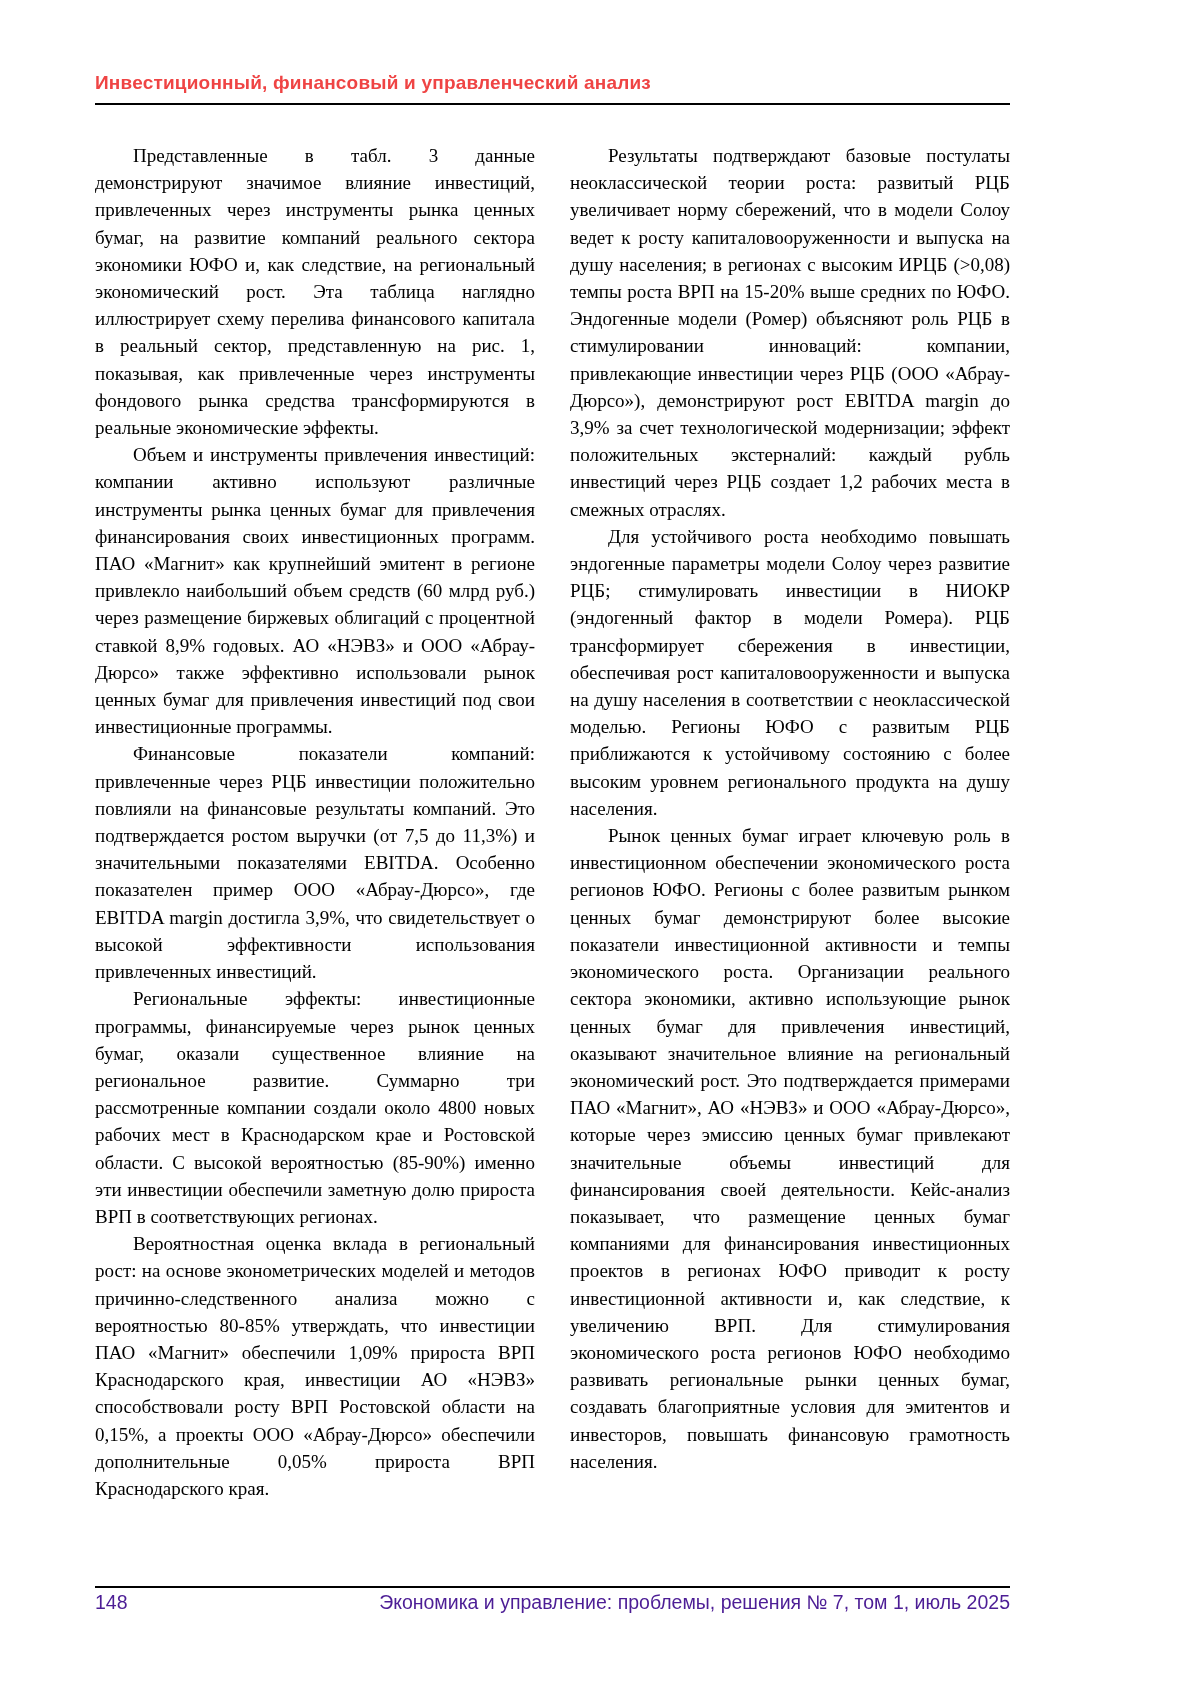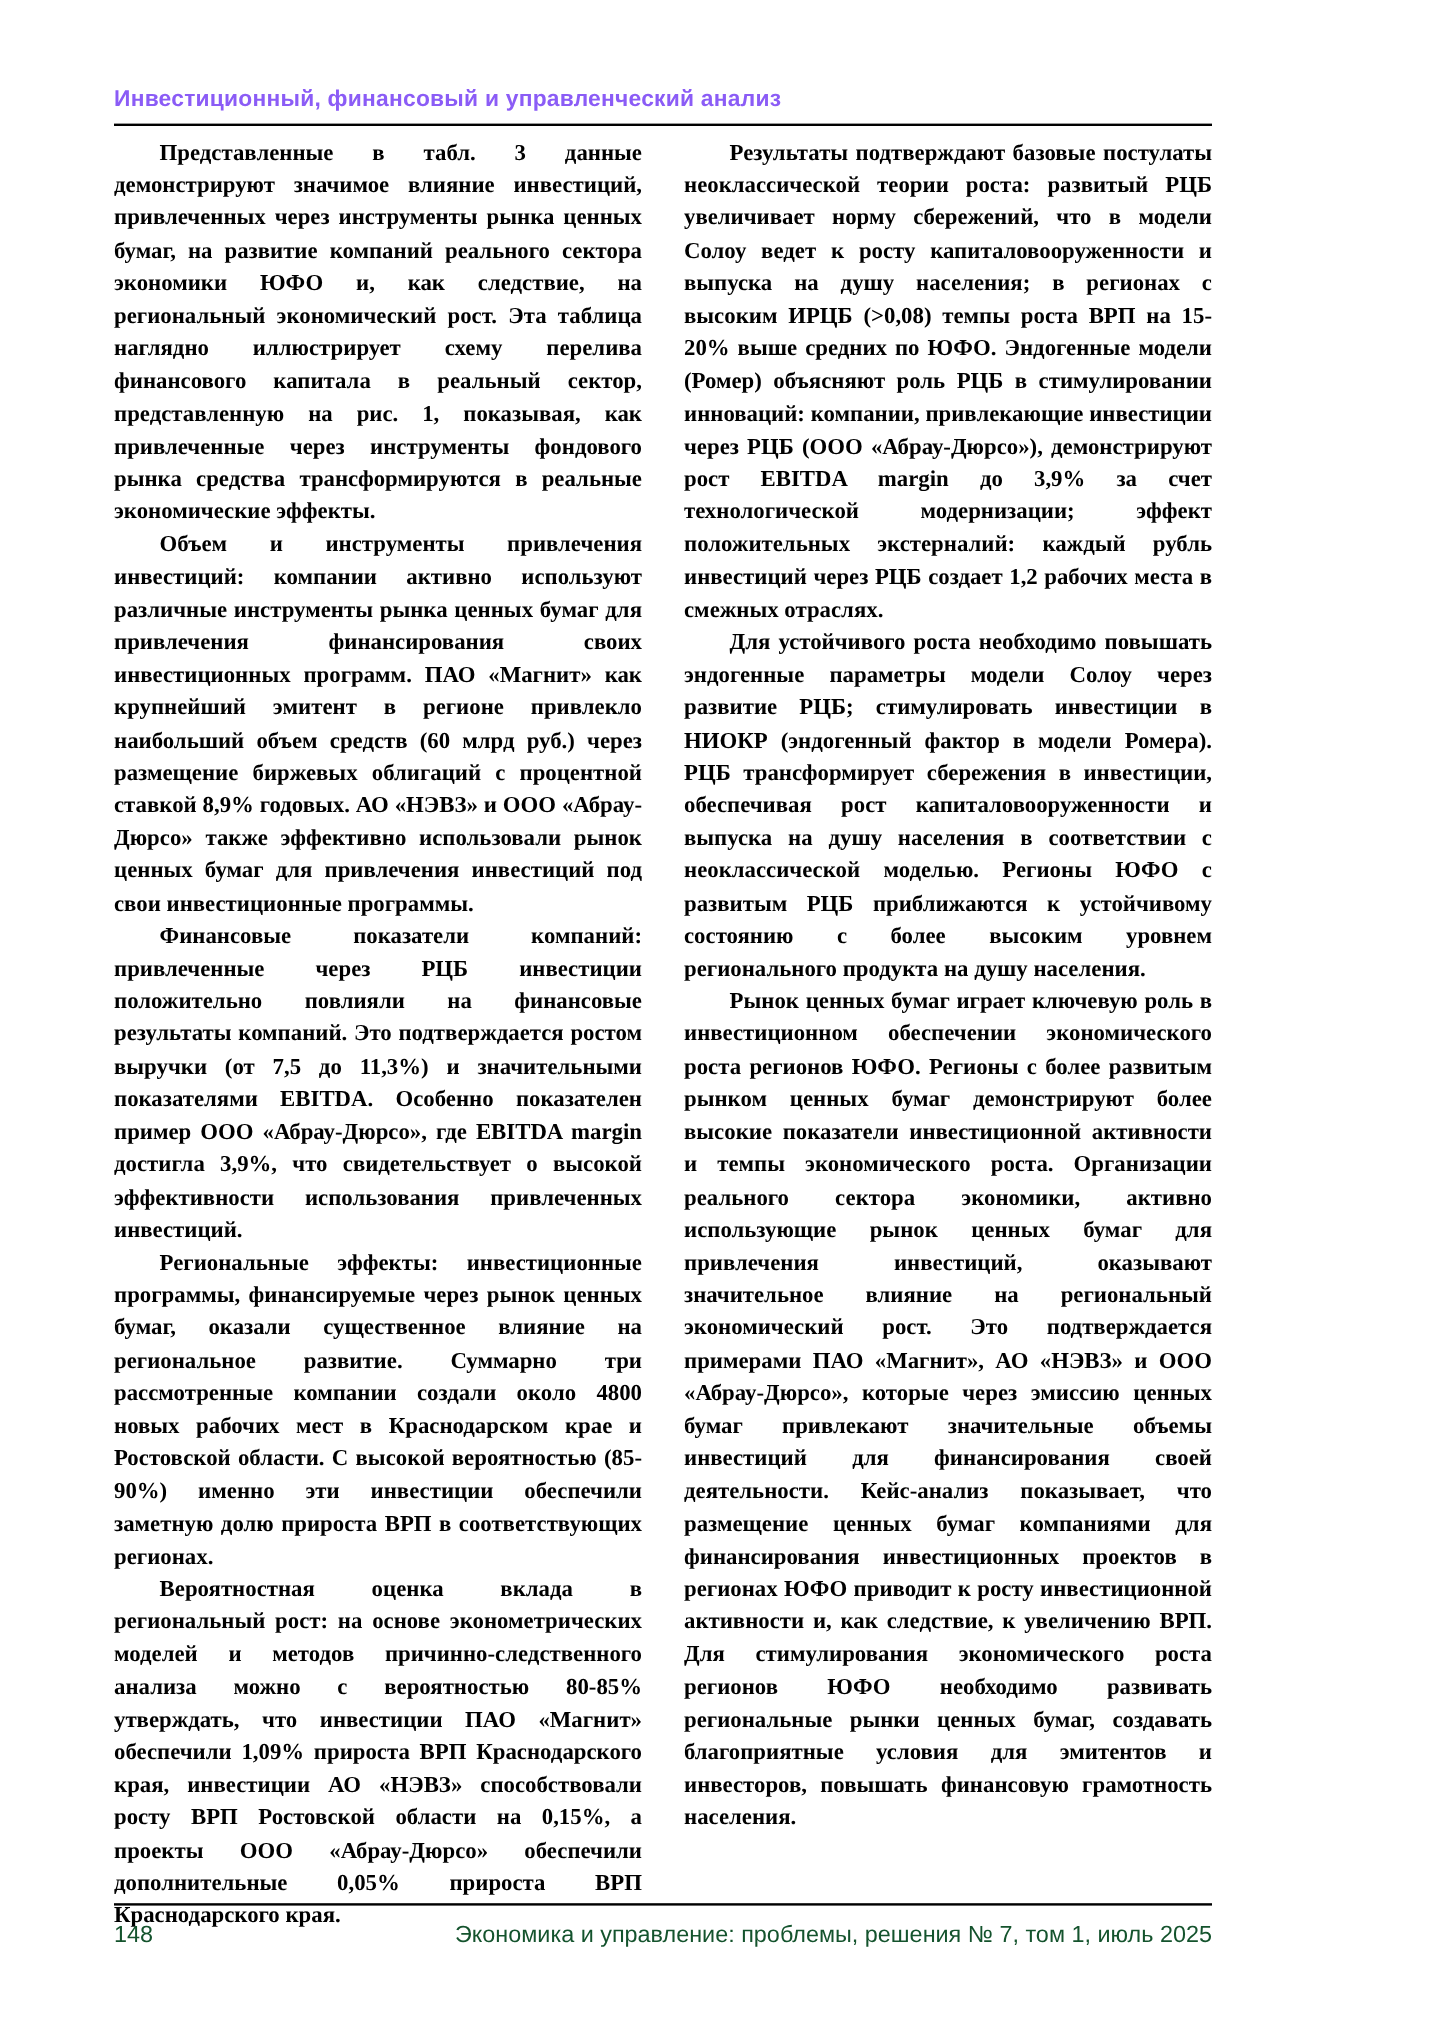--- a/index.html
+++ b/index.html
@@ -21,59 +21,58 @@
     left: 95px;
     top: 0;
     width: 915px;
   }
   .header-title {
     margin-top: 72px;
     font-family: "Liberation Sans", sans-serif;
     font-weight: 700;
     font-size: 19px;
     letter-spacing: 0.2px;
-    color: #8b5cf6;
+    color: #ef4444;
   }
   .header-rule {
     border: none;
     border-top: 2.5px solid #000;
     margin: 9px 0 0 0;
   }
   .columns {
     display: flex;
     gap: 35px;
-    margin-top: 9px;
-    font-weight: bold;
+    margin-top: 37px;
   }
   .col {
     width: 440px;
     font-family: "Liberation Serif", serif;
     font-size: 19px;
     line-height: 27.2px;
     text-align: justify;
     hyphens: auto;
     -webkit-hyphens: auto;
   }
   .col p {
     margin: 0;
     text-indent: 38px;
   }
   .footer {
     position: absolute;
     left: 95px;
     top: 1586px;
     width: 915px;
     border-top: 2.5px solid #000;
-    padding-top: 13px;
+    padding-top: 3px;
     display: flex;
     justify-content: space-between;
     align-items: baseline;
     font-family: "Liberation Sans", sans-serif;
     font-size: 19.5px;
-    color: #14532d;
+    color: #4c1d95;
   }
 </style>
 </head>
 <body>
 
 <div class="page">
   <div class="content">
     <div class="header-title">Инвестиционный, финансовый и управленческий анализ</div>
     <hr class="header-rule">
 

